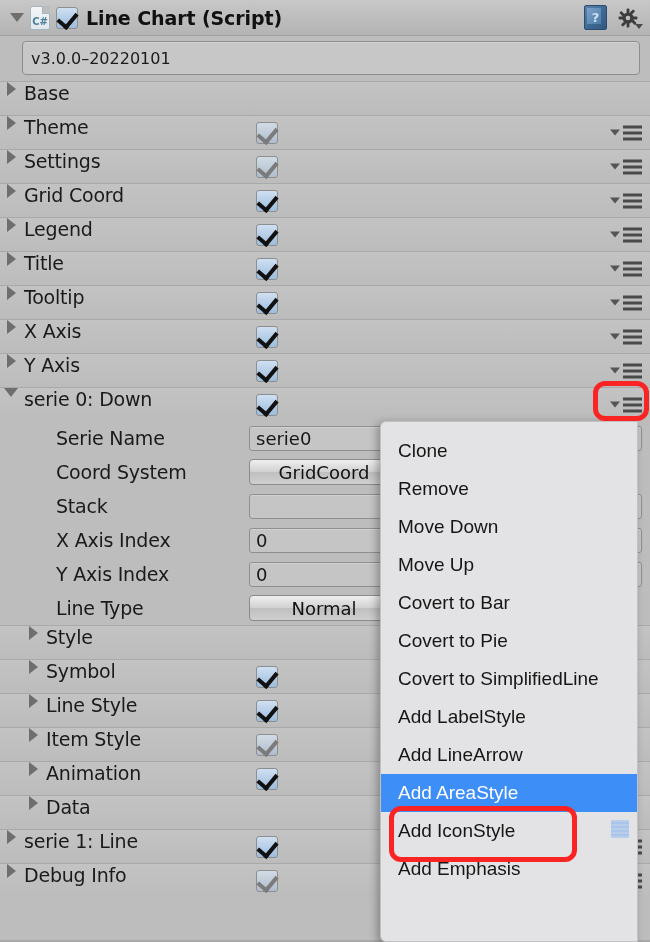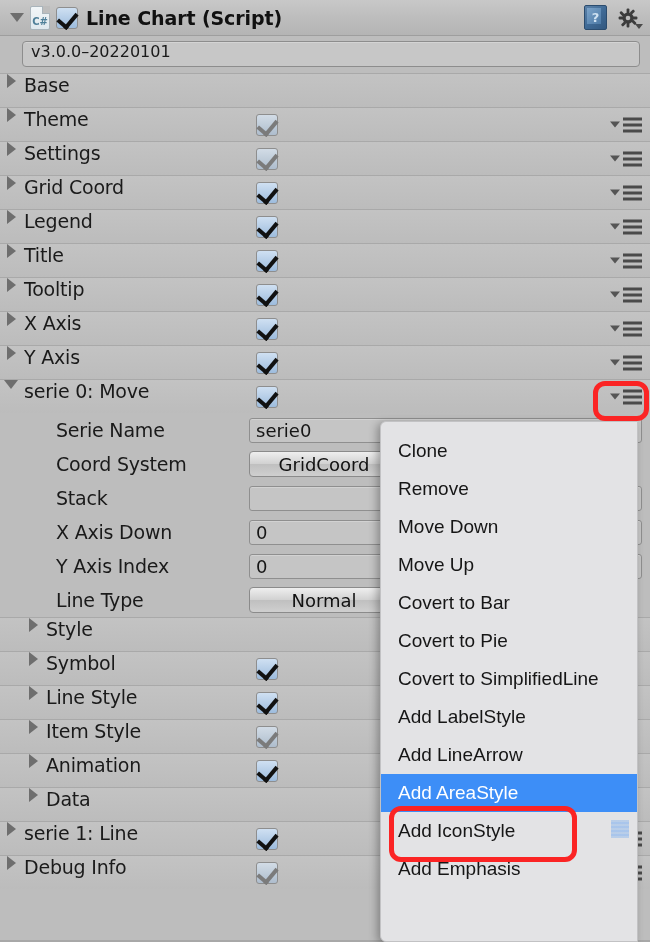--- a/index.html
+++ b/index.html
@@ -58,21 +58,21 @@
   .gear-wrap{position:relative;width:24px;height:24px;flex:none;}
   .gear-arrow{
     position:absolute;right:-3px;bottom:1px;width:0;height:0;
     border-left:4px solid transparent;border-right:4px solid transparent;border-top:5px solid #4a4a4a;
   }
 
   
   .version-row{padding:5px 10px 6px 22px;}
   .version-field{
     height:26px;background:#c7c7c7;border:1px solid #8d8d8d;border-radius:4px;
-    display:flex;align-items:flex-start;padding:0 8px;box-sizing:border-box;
+    display:flex;align-items:center;padding:16px 8px;box-sizing:border-box;
     font-size:16px;color:#1b1b1b;
     box-shadow:inset 0 1px 0 #d4d4d4;
   }
 
   
   .rows{position:relative;}
   .row{
     position:relative;height:34px;display:flex;align-items:flex-start;
     border-top:1px solid #a9a9a9;
     background:linear-gradient(180deg,#c3c3c3 0%,#bcbcbc 100%);
@@ -379,21 +379,21 @@
               <i></i>
               <i></i>
             </span>
           </span>
         </div>
       </div>
       <div class="row">
         <div class="arrow-cell">
           <span class="tri-down" style="margin:0;"></span>
         </div>
-        <div class="label">serie 0: Move</div>
+        <div class="label">serie 0: Down</div>
         <div class="cb-cell">
           <div class="checkbox">
             <span class="tick"></span>
           </div>
         </div>
         <div class="menu-cell">
           <span class="menu-icon">
             <i class="mtri"></i>
             <span class="bars">
               <i></i>
@@ -424,21 +424,21 @@
       </div>
       <div class="prop">
         <span class="plabel">Stack</span>
         <div class="pctl">
           <div class="text-field">
             <span></span>
           </div>
         </div>
       </div>
       <div class="prop">
-        <span class="plabel">X Axis Down</span>
+        <span class="plabel">X Axis Index</span>
         <div class="pctl">
           <div class="text-field">
             <span>0</span>
           </div>
         </div>
       </div>
       <div class="prop">
         <span class="plabel">Y Axis Index</span>
         <div class="pctl">
           <div class="text-field">

